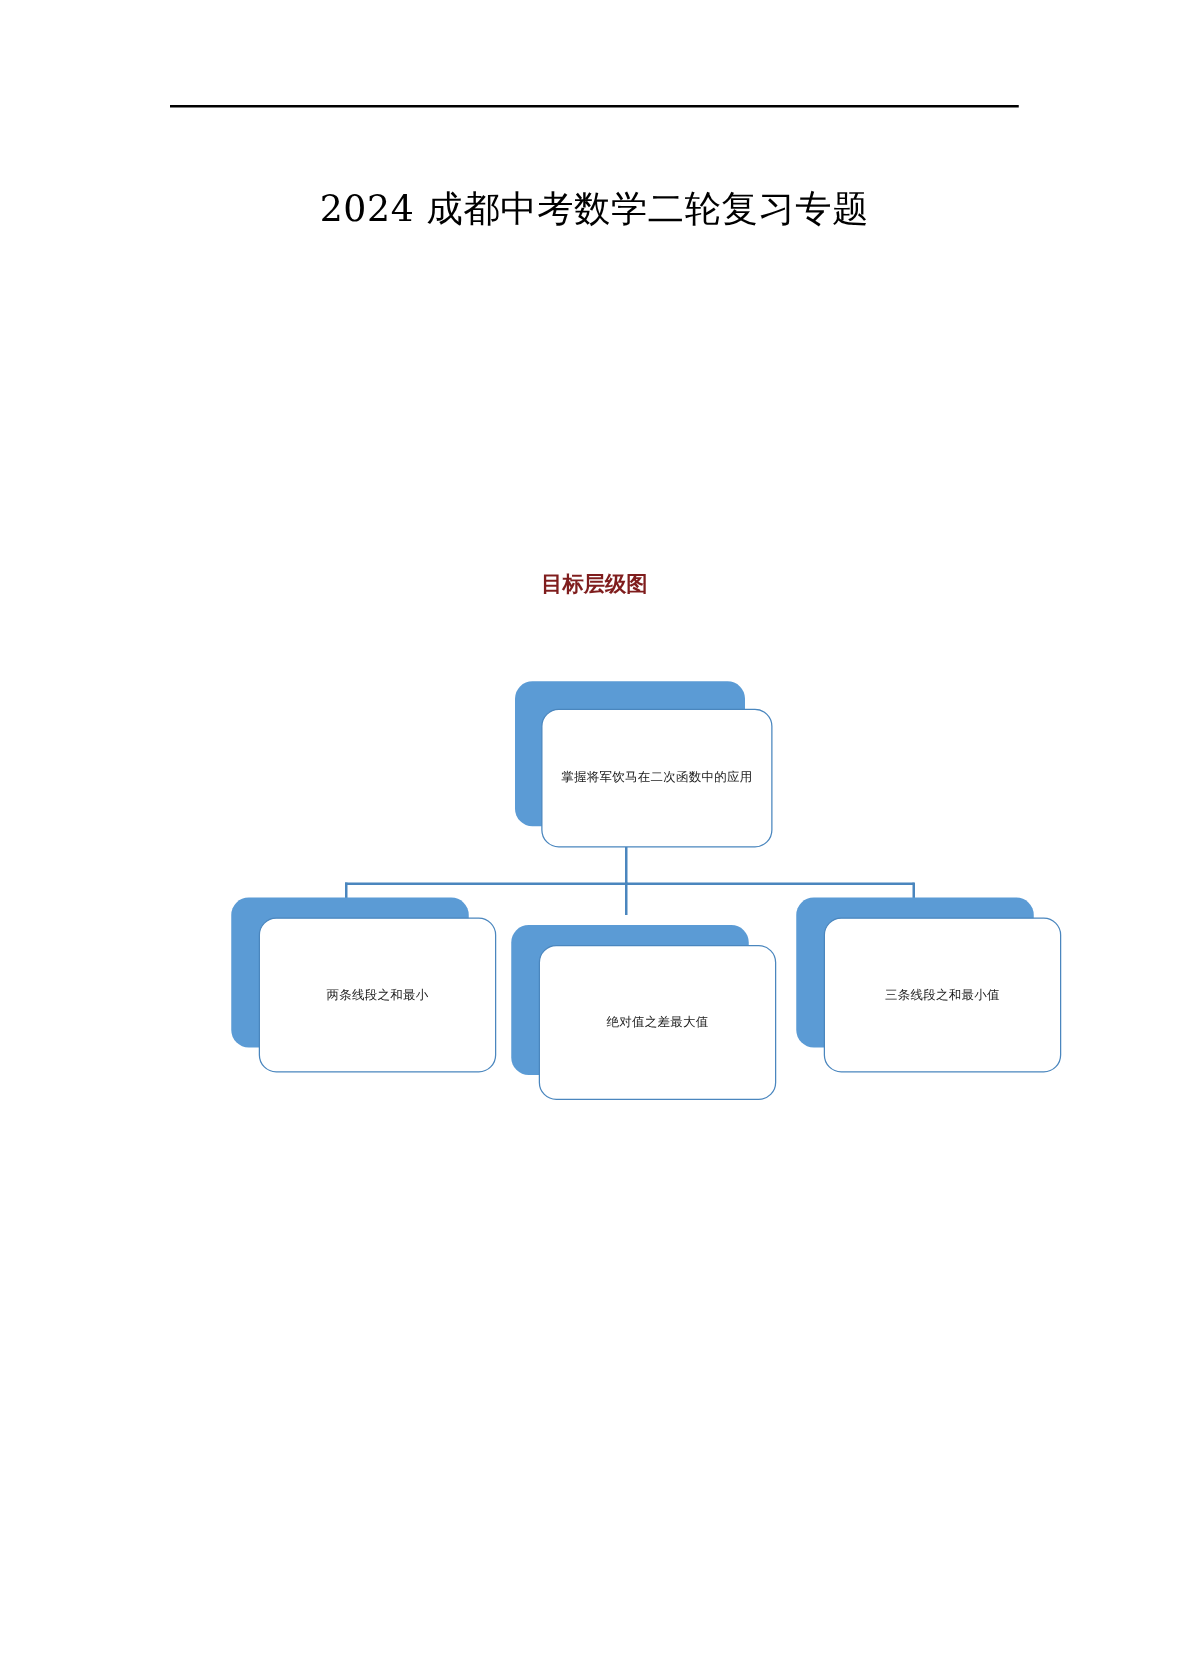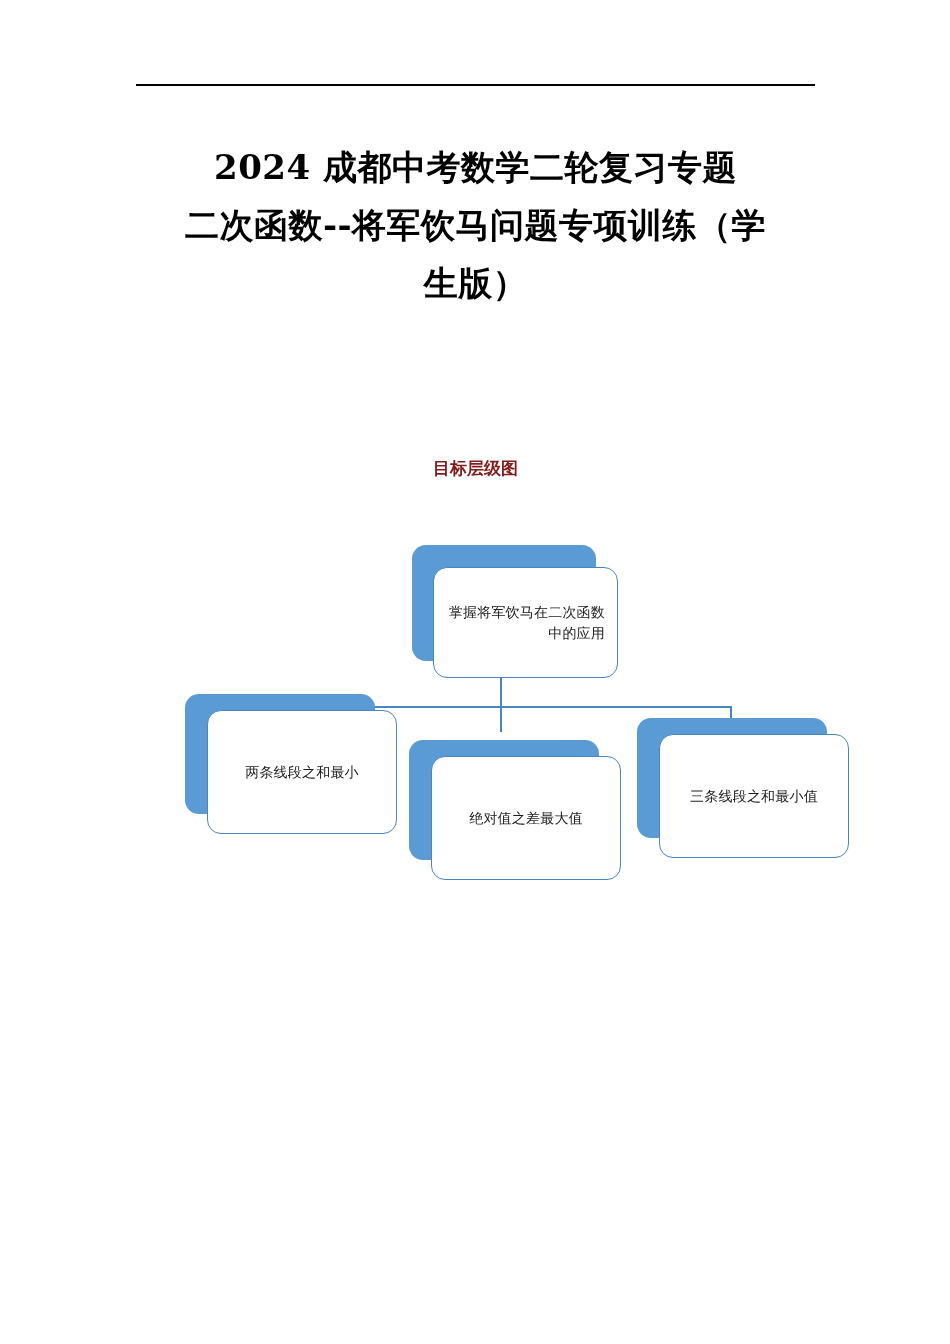--- a/index.html
+++ b/index.html
@@ -37,22 +37,22 @@
   
   .title-block {
     position: absolute;
     left: 136px;
     top: 138px;
     width: 679px;
     text-align: center;
   }
   .title-line {
     font-family: "DejaVu Serif", "Liberation Serif", serif;
-    font-weight: bold;
-    font-size: 34px;
+    font-weight: normal;
+    font-size: 29px;
     line-height: 58px;
     letter-spacing: 0.5px;
     color: #000000;
     white-space: nowrap;
   }
   .title-line.wrap {
     white-space: normal;
     padding: 0 42px;
   }
 
@@ -94,21 +94,21 @@
     background: #ffffff;
     border: 1.4px solid #4A86BE;
     border-radius: 14px;
     box-sizing: border-box;
     display: flex;
     align-items: center;
     justify-content: center;
   }
   .node-label {
     font-family: "DejaVu Serif", "Liberation Serif", serif;
-    font-size: 14px;
+    font-size: 10px;
     line-height: 21px;
     color: #1a1a1a;
     text-align: right;
     padding: 0 12px;
     letter-spacing: 0.2px;
   }
 
   
   .conn {
     position: absolute;
@@ -119,21 +119,20 @@
 </style>
 </head>
 <body>
 
 <div class="page">
 
   <div class="header-rule"></div>
 
   <div class="title-block">
     <div class="title-line">2024 成都中考数学二轮复习专题</div>
-    <div class="title-line wrap">二次函数--将军饮马问题专项训练（学生版）</div>
   </div>
 
   <div class="subtitle">目标层级图</div>
 
   <div class="diagram">
 
     <div class="conn conn-v" style="left:500px; top:677px; height:30px;"></div>
 
     <div class="conn conn-h" style="left:276px; top:706px; width:455px;"></div>
 
@@ -143,21 +142,21 @@
 
     <div class="conn conn-v" style="left:730px; top:706px; height:26px;"></div>
 
     <div class="node" style="left:412px; top:545px; width:206px; height:134px;">
       <div class="node-shadow" style="width:184px; height:116px;"></div>
       <div class="node-card" style="left:21px; top:22px; width:185px; height:111px;">
         <span class="node-label">掌握将军饮马在二次函数中的应用</span>
       </div>
     </div>
 
-    <div class="node" style="left:185px; top:694px; width:212px; height:116px;">
+    <div class="node" style="left:185px; top:718px; width:212px; height:116px;">
       <div class="node-shadow" style="width:190px; height:120px;"></div>
       <div class="node-card" style="left:22px; top:16px; width:190px; height:124px;">
         <span class="node-label">两条线段之和最小</span>
       </div>
     </div>
 
     <div class="node" style="left:409px; top:718px; width:212px; height:140px;margin-top:22px;">
       <div class="node-shadow" style="width:190px; height:120px;"></div>
       <div class="node-card" style="left:22px; top:16px; width:190px; height:124px;">
         <span class="node-label">绝对值之差最大值</span>

